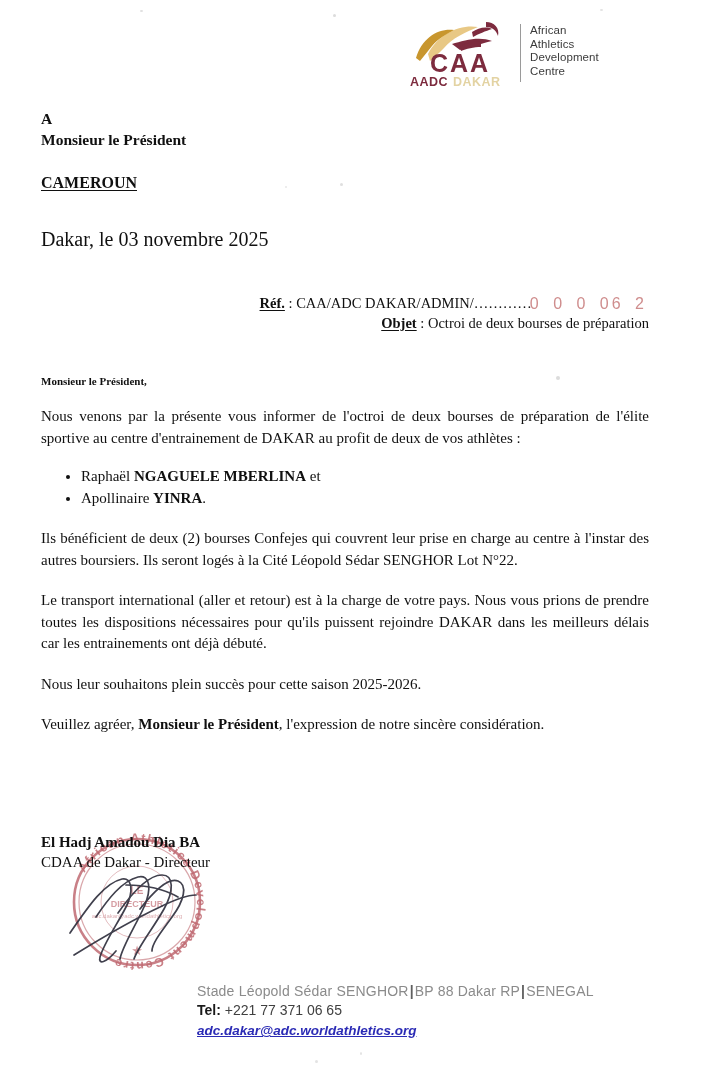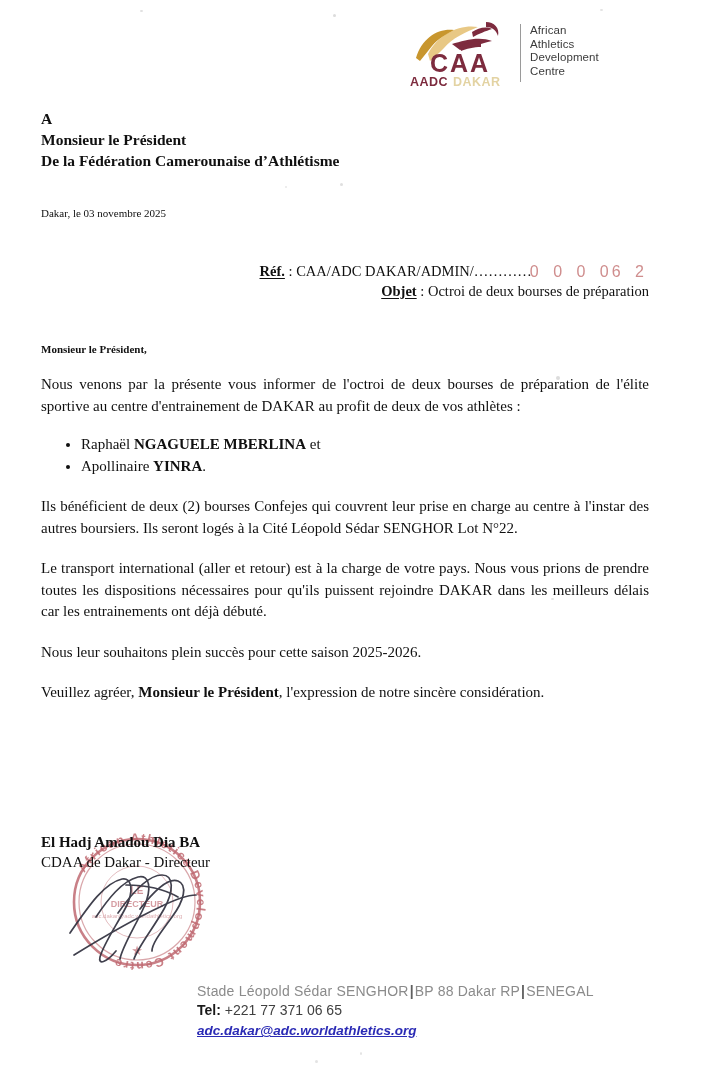--- a/index.html
+++ b/index.html
@@ -72,21 +72,21 @@
   .addressee .line1 { font-weight: bold; }
   .country {
     margin-top: 24px;
     font-size: 16px;
     font-weight: bold;
     text-decoration: underline;
     text-underline-offset: 2px;
   }
   .dateline {
     margin-top: 36px;
-    font-size: 11px;
+    font-size: 20px;
   }
 
   .refblock {
     margin-top: 42px;
     font-size: 14.5px;
     line-height: 20px;
     position: relative;
     text-align: right;
   }
   .refblock .lbl {
@@ -226,23 +226,23 @@
       <div>Development</div>
       <div>Centre</div>
     </div>
   </div>
 
   <div class="content">
 
     <div class="addressee">
       <div class="line1">A</div>
       <div>Monsieur le Président</div>
-      <div>De la Fédération Camerounaise d’Athlétisme</div>
     </div>
 
+    <div class="country">CAMEROUN</div>
 
     <div class="dateline">Dakar, le 03 novembre 2025</div>
 
     <div class="refblock">
       <div>
         <span class="lbl">Réf.</span><span> : CAA/ADC DAKAR/ADMIN/…………</span><span class="handnum">0 0 0 0</span><span class="handnum big">6 2</span>
       </div>
       <div>
         <span class="lbl">Objet</span><span> : Octroi de deux bourses de préparation</span>
       </div>

